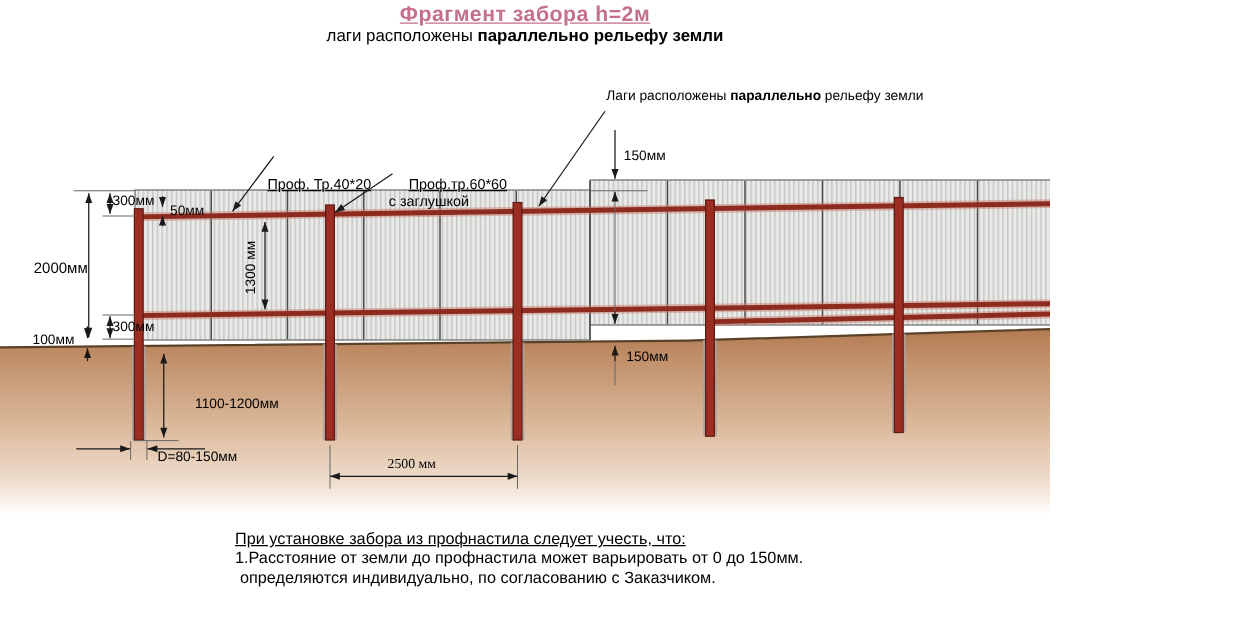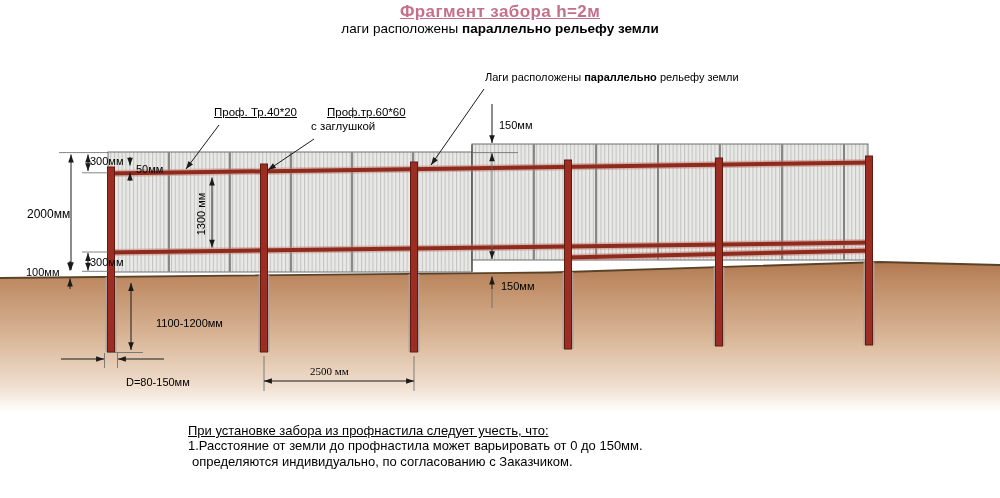--- a/index.html
+++ b/index.html
@@ -1,24 +1,24 @@
 <!DOCTYPE html>
 <html><head>
 <meta charset="utf-8">
 <style>
   html,body{margin:0;padding:0;background:#fff;}
-  .stage{position:relative;width:1000px;height:498px;background:#ffffff;overflow:hidden;
+  .stage{position:relative;width:840px;height:498px;background:#ffffff;overflow:hidden;
          font-family:"Liberation Sans",sans-serif;color:#111;}
   .stage svg{position:absolute;left:0;top:0;}
   .t{position:absolute;white-space:nowrap;}
   .title{left:0;right:0;top:2px;text-align:center;font-size:17px;font-weight:bold;
          color:#c4708a;text-decoration:underline;letter-spacing:.4px;}
   .subtitle{left:0;right:0;top:21px;text-align:center;font-size:13.5px;color:#000;}
   .emph{font-weight:bold;}
-  .lbl{font-size:11.5px;color:#000;}
+  .lbl{font-size:11.5px;color:#000;margin-top:36px;}
   .und{text-decoration:underline;}
   .dim{font-size:11px;color:#000;}
   .dim-big{font-size:12px;}
   .rot{transform:rotate(-90deg);transform-origin:center center;width:62px;text-align:center;}
   .annot{font-size:11px;color:#000;}
   .notes{position:absolute;left:188px;top:423px;font-size:13px;line-height:15.4px;color:#000;}
   .notes .head{text-decoration:underline;}
   .notes .cont{margin-left:4px;}
 </style>
 </head>
@@ -143,21 +143,21 @@
 
   <div class="t dim" style="left:90px;top:155px;">300мм</div>
   <div class="t dim" style="left:136px;top:163px;">50мм</div>
   <div class="t dim dim-big" style="left:27px;top:207px;">2000мм</div>
   <div class="t dim rot" style="left:170px;top:208px;">1300 мм</div>
   <div class="t dim" style="left:90px;top:256px;">300мм</div>
   <div class="t dim" style="left:26px;top:266px;">100мм</div>
   <div class="t dim" style="left:499px;top:119px;">150мм</div>
   <div class="t dim" style="left:501px;top:280px;">150мм</div>
   <div class="t dim" style="left:135px;top:317px;margin-left:21px;">1100-1200мм</div>
-  <div class="t dim" style="left:126px;top:360px;margin-top:16px;">D=80-150мм</div>
+  <div class="t dim" style="left:126px;top:360px;">D=80-150мм</div>
   <div class="t dim" style="left:310px;top:365px;font-family:Liberation Serif, serif;">2500 мм</div>
 
   <div class="notes">
     <div class="head">При установке забора из профнастила следует учесть, что:</div>
     <div>1.Расстояние от земли до профнастила может варьировать от 0 до 150мм.</div>
     <div class="cont">определяются индивидуально, по согласованию с Заказчиком.</div>
   </div>
 
 </div>
 

